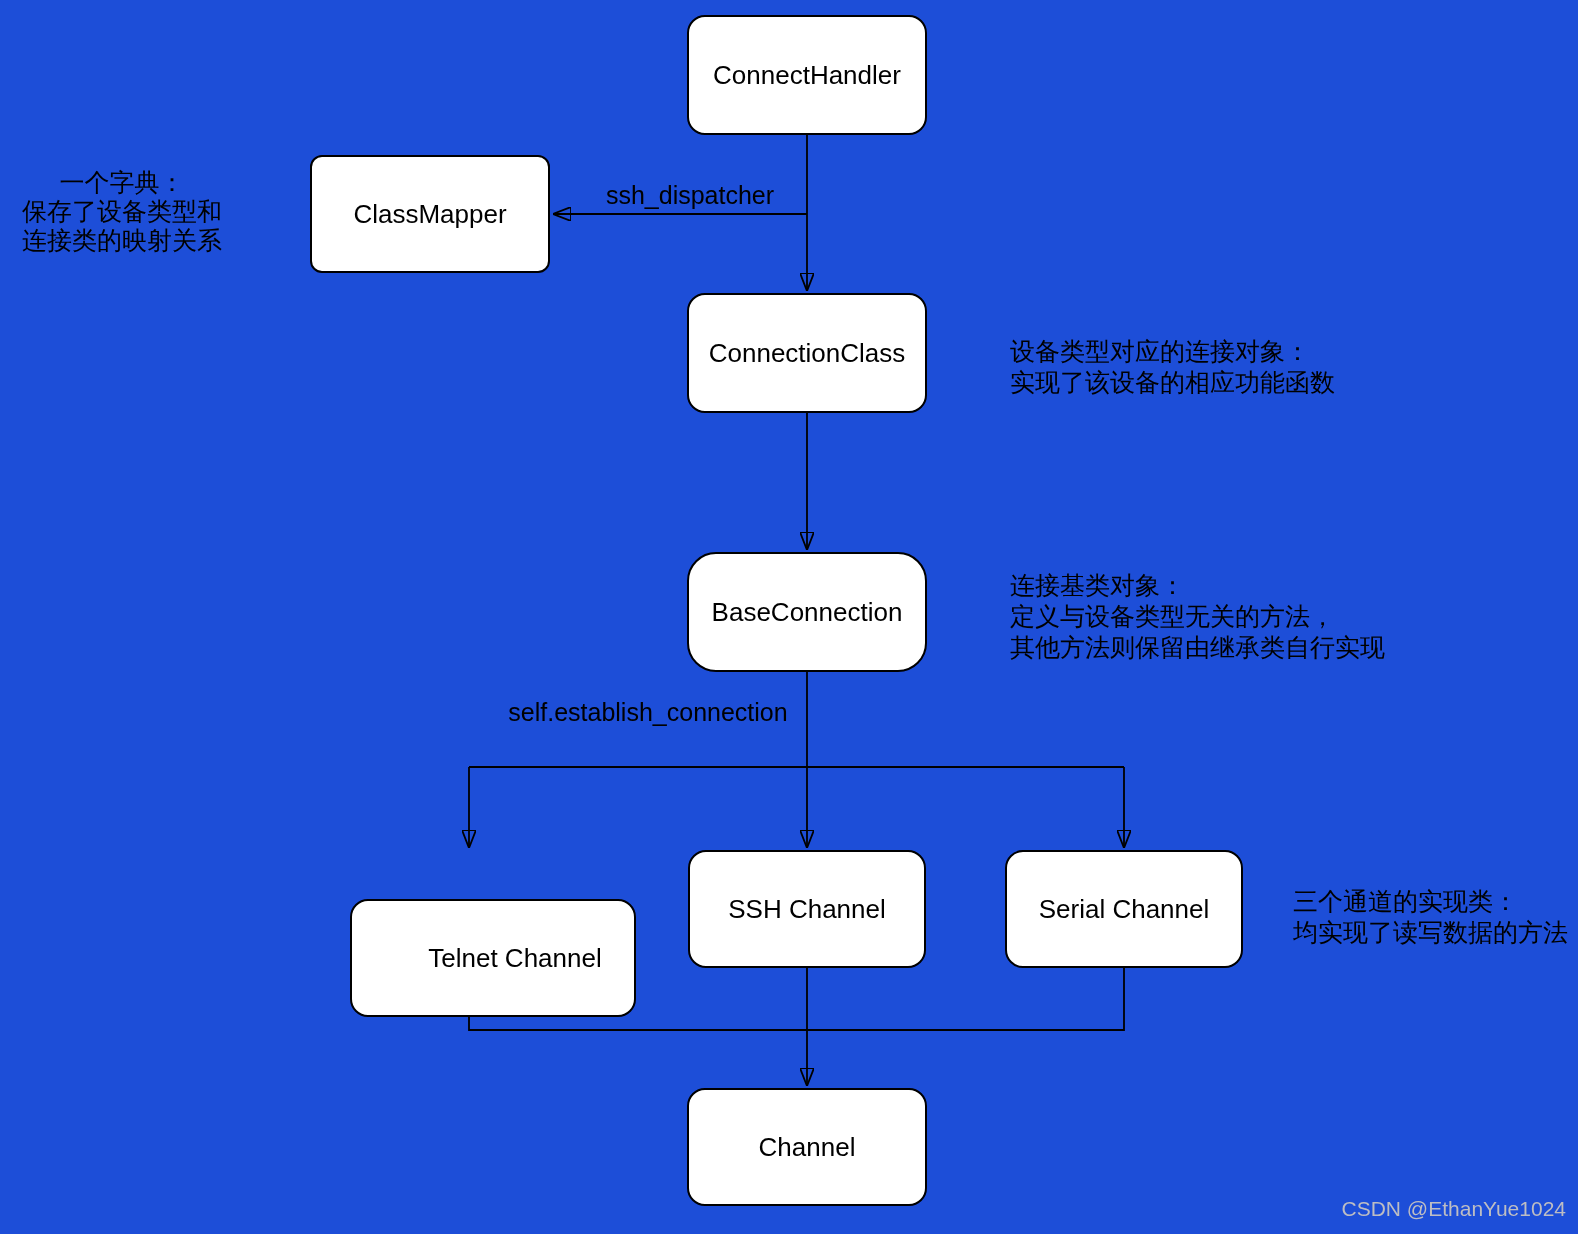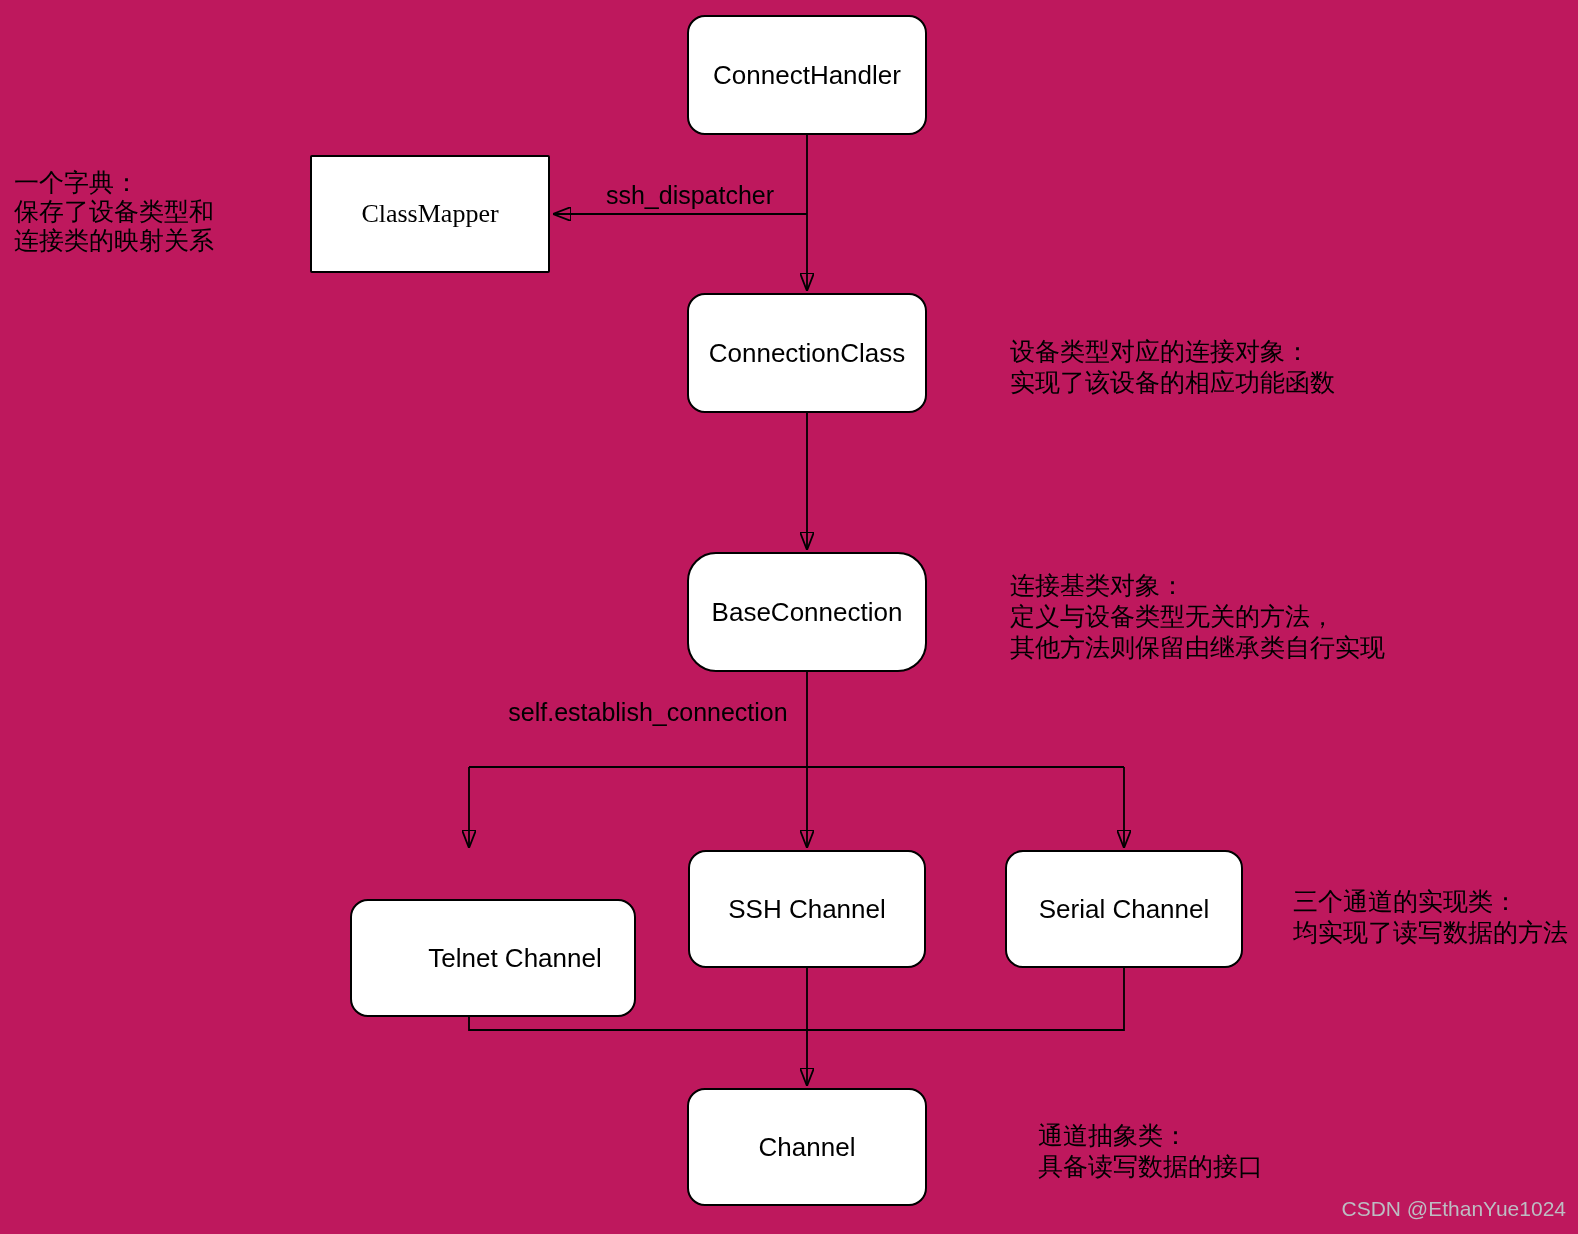--- a/index.html
+++ b/index.html
@@ -1,20 +1,20 @@
 <!DOCTYPE html>
 <html><head>
 <meta charset="utf-8">
 <style>
   html, body { margin: 0; padding: 0; background: #ffffff; }
   .stage {
     position: relative;
     width: 1578px;
     height: 1234px;
-    background: #be185d;
+    background: #1d4ed8;
     font-family: "Liberation Sans", "DejaVu Sans", sans-serif;
     color: #000000;
     overflow: hidden;
   }
   .edges {
     position: absolute;
     left: 0; top: 0;
   }
   .edges path {
     stroke: #000000;
@@ -26,28 +26,28 @@
     box-sizing: border-box;
     background: #ffffff;
     border: 2px solid #000000;
     border-radius: 18px;
     display: flex;
     align-items: center;
     justify-content: center;
     font-size: 26px;
     white-space: nowrap;
   }
-  .node.square { border-radius: 2px; font-family: Liberation Serif, serif; }
+  .node.square { border-radius: 12px; }
   .note {
     position: absolute;
     font-size: 25px;
     line-height: 31px;
     white-space: nowrap;
   }
-  .note.center { }
+  .note.center { text-align: center; }
   .edge-label {
     position: absolute;
     font-size: 25px;
     line-height: 27px;
     white-space: nowrap;
   }
   .watermark {
     position: absolute;
     left: 1178px;
     top: 1197px;
@@ -115,20 +115,16 @@
     <div>连接基类对象：</div>
     <div>定义与设备类型无关的方法，</div>
     <div>其他方法则保留由继承类自行实现</div>
   </div>
 
   <div class="note" style="left:1293px; top:886px;">
     <div>三个通道的实现类：</div>
     <div>均实现了读写数据的方法</div>
   </div>
 
-  <div class="note" style="left:1038px; top:1120px;">
-    <div>通道抽象类：</div>
-    <div>具备读写数据的接口</div>
-  </div>
 
   <div class="watermark" style="color:#bdbdc3;">CSDN @EthanYue1024</div>
 
 </div>
 
 </body></html>

